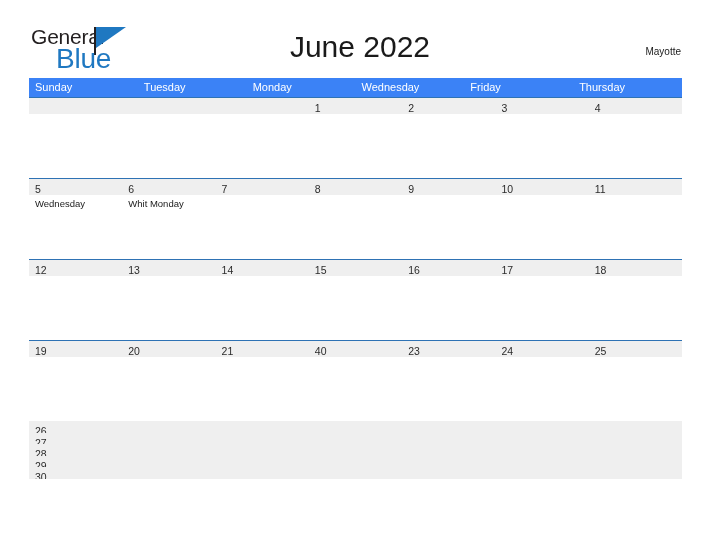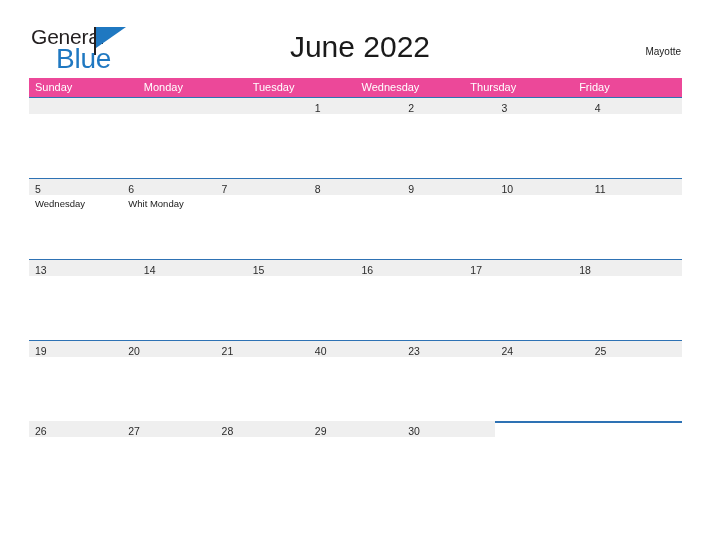--- a/index.html
+++ b/index.html
@@ -96,21 +96,21 @@
   
   .calendar {
     position: absolute;
     left: 29px;
     top: 78px;
     width: 653px;
   }
   .weekday-header {
     display: flex;
     width: 100%;
-    background: #ec4899;
+    background: #3b82f6;
     height: 19px;
   }
   .weekday-cell {
     flex: 1 1 0;
     color: #ffffff;
     font-size: 11px;
     line-height: 19px;
     padding-left: 6px;
     white-space: nowrap;
     overflow: hidden;
@@ -119,20 +119,21 @@
   .week-row {
     width: 100%;
     border-top: 1.5px solid #2e72b4;
     display: flex;
     height: 81px;
     background: #ffffff;
   }
   .week-row.last-row {
     border-top: none;
     position: relative;
+    flex-direction: column;
   }
   .week-row.last-row::before {
     content: "";
     position: absolute;
     left: 0;
     top: 0;
     width: 100%;
     height: 1.5px;
     background: #2e72b4;
   }
@@ -180,25 +181,25 @@
 
   <div class="month-title">June 2022</div>
 
   <div class="region-label">Mayotte</div>
 
 </div>
 
 <div class="calendar">
   <div class="weekday-header">
     <div class="weekday-cell">Sunday</div>
+    <div class="weekday-cell">Tuesday</div>
     <div class="weekday-cell">Monday</div>
-    <div class="weekday-cell">Tuesday</div>
     <div class="weekday-cell">Wednesday</div>
+    <div class="weekday-cell">Friday</div>
     <div class="weekday-cell">Thursday</div>
-    <div class="weekday-cell">Friday</div>
   </div>
 
   <div id="weeks-container">
       <div class="week-row">
         <div class="day-cell">
           <div class="day-band"><span class="day-number"></span></div>
         </div>
         <div class="day-cell">
           <div class="day-band"><span class="day-number"></span></div>
         </div>
@@ -242,20 +243,23 @@
         </div>
         <div class="day-cell">
           <div class="day-band"><span class="day-number">10</span></div>
         </div>
         <div class="day-cell">
           <div class="day-band"><span class="day-number">11</span></div>
         </div>
       </div>
       <div class="week-row">
         <div class="day-cell">
+          <div class="day-band"><span class="day-number">12</span></div>
+        </div>
+        <div class="day-cell">
           <div class="day-band"><span class="day-number">13</span></div>
         </div>
         <div class="day-cell">
           <div class="day-band"><span class="day-number">14</span></div>
         </div>
         <div class="day-cell">
           <div class="day-band"><span class="day-number">15</span></div>
         </div>
         <div class="day-cell">
           <div class="day-band"><span class="day-number">16</span></div>

